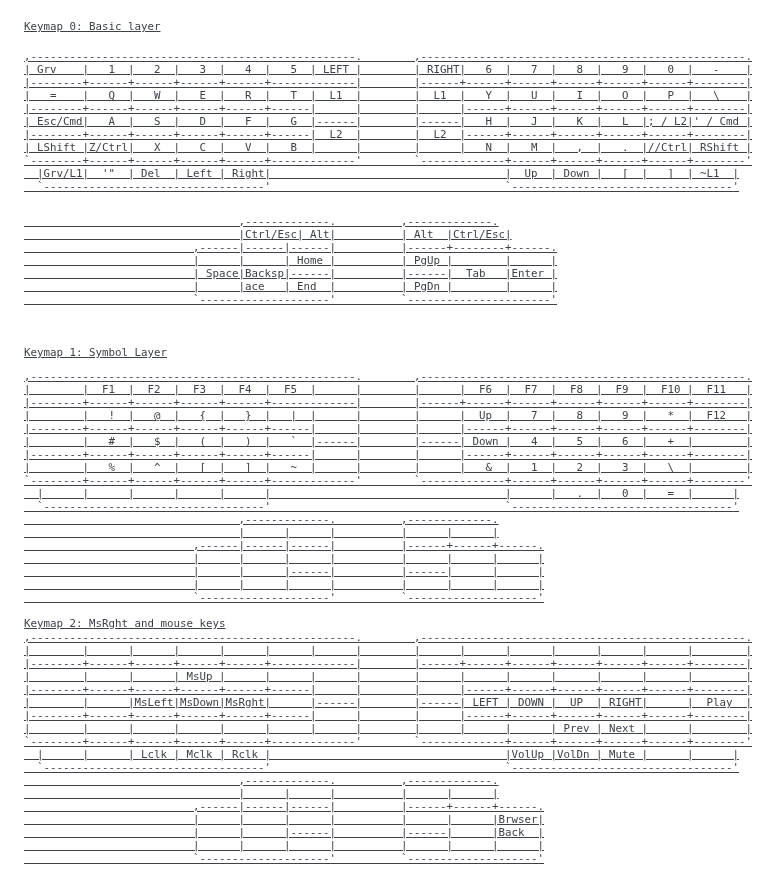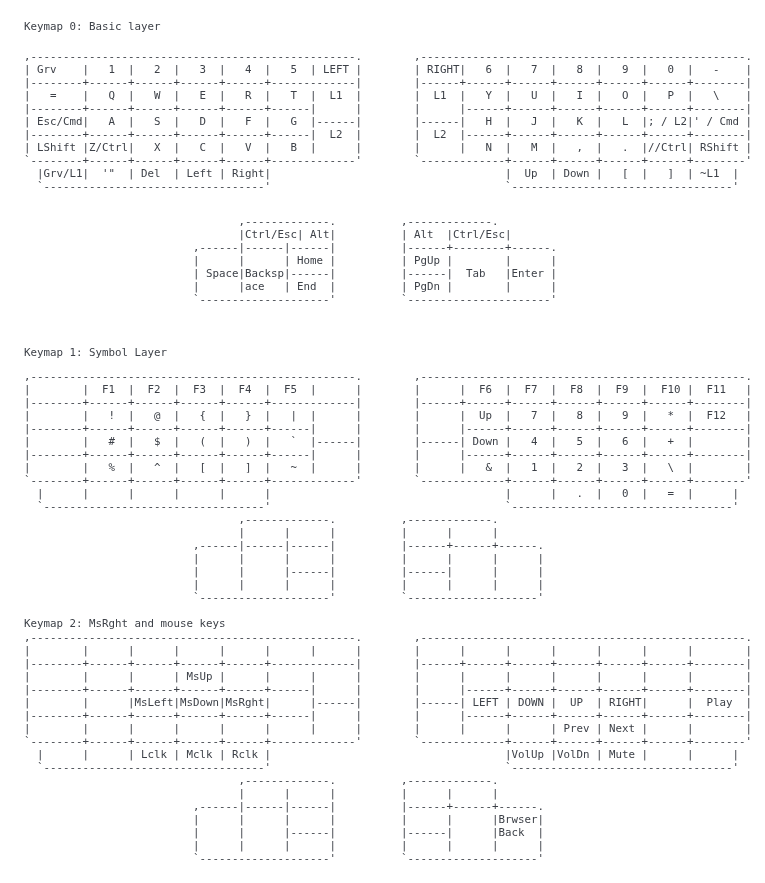--- a/index.html
+++ b/index.html
@@ -14,20 +14,21 @@
   .ascii, .title {
     position: absolute;
     left: 24px;
     margin: 0;
     font-family: "DejaVu Sans Mono", monospace;
     font-size: 10.8px;
     line-height: 13px;
     color: #3d4148;
     white-space: pre;
     letter-spacing: 0;
+    text-decoration: underline;
   }
   #title-0 { top: 20px; }
   #km0-main { top: 50px; }
   #km0-thumb { top: 215px; }
   #title-1 { top: 346px; }
   #km1-main { top: 370px; }
   #km1-thumb { top: 513px; }
   #title-2 { top: 617px; }
   #km2-main { top: 631px; }
   #km2-thumb { top: 774px; }

